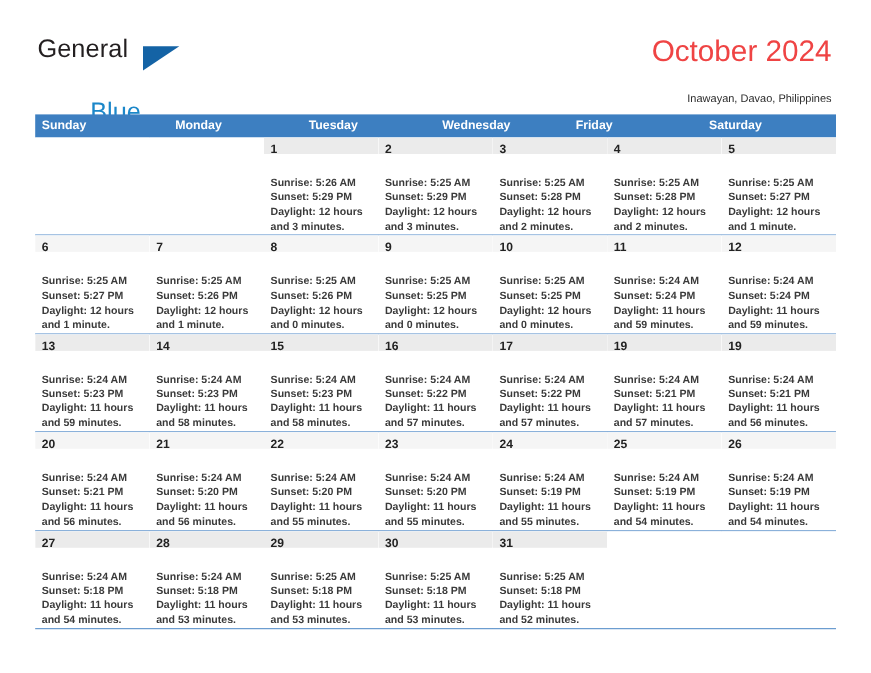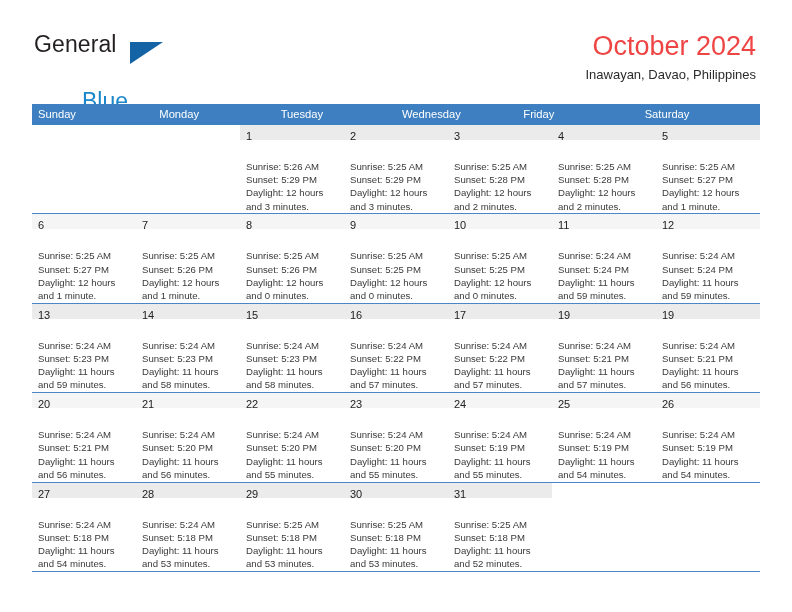--- a/index.html
+++ b/index.html
@@ -72,33 +72,34 @@
   }
   .month-title {
     font-size: 27px;
     color: #ef4444;
     line-height: 32px;
     white-space: nowrap;
     font-weight: normal;
     margin: 0;
   }
   .location-sub {
-    font-size: 13px;
+    font-size: 10px;
     color: #2b2b2b;
     line-height: 18px;
-    margin-top: 4px;
+    margin-top: 20px;
     white-space: nowrap;
   }
 
   
   .calendar {
     position: absolute;
     left: 32px;
     top: 104px;
     width: 728px;
+    font-weight: bold;
   }
   .weekday-row {
     display: flex;
     background: #3d7fc1;
     height: 21px;
   }
   .weekday {
     flex: 1 1 0;
     color: #ffffff;
     font-size: 11.2px;

